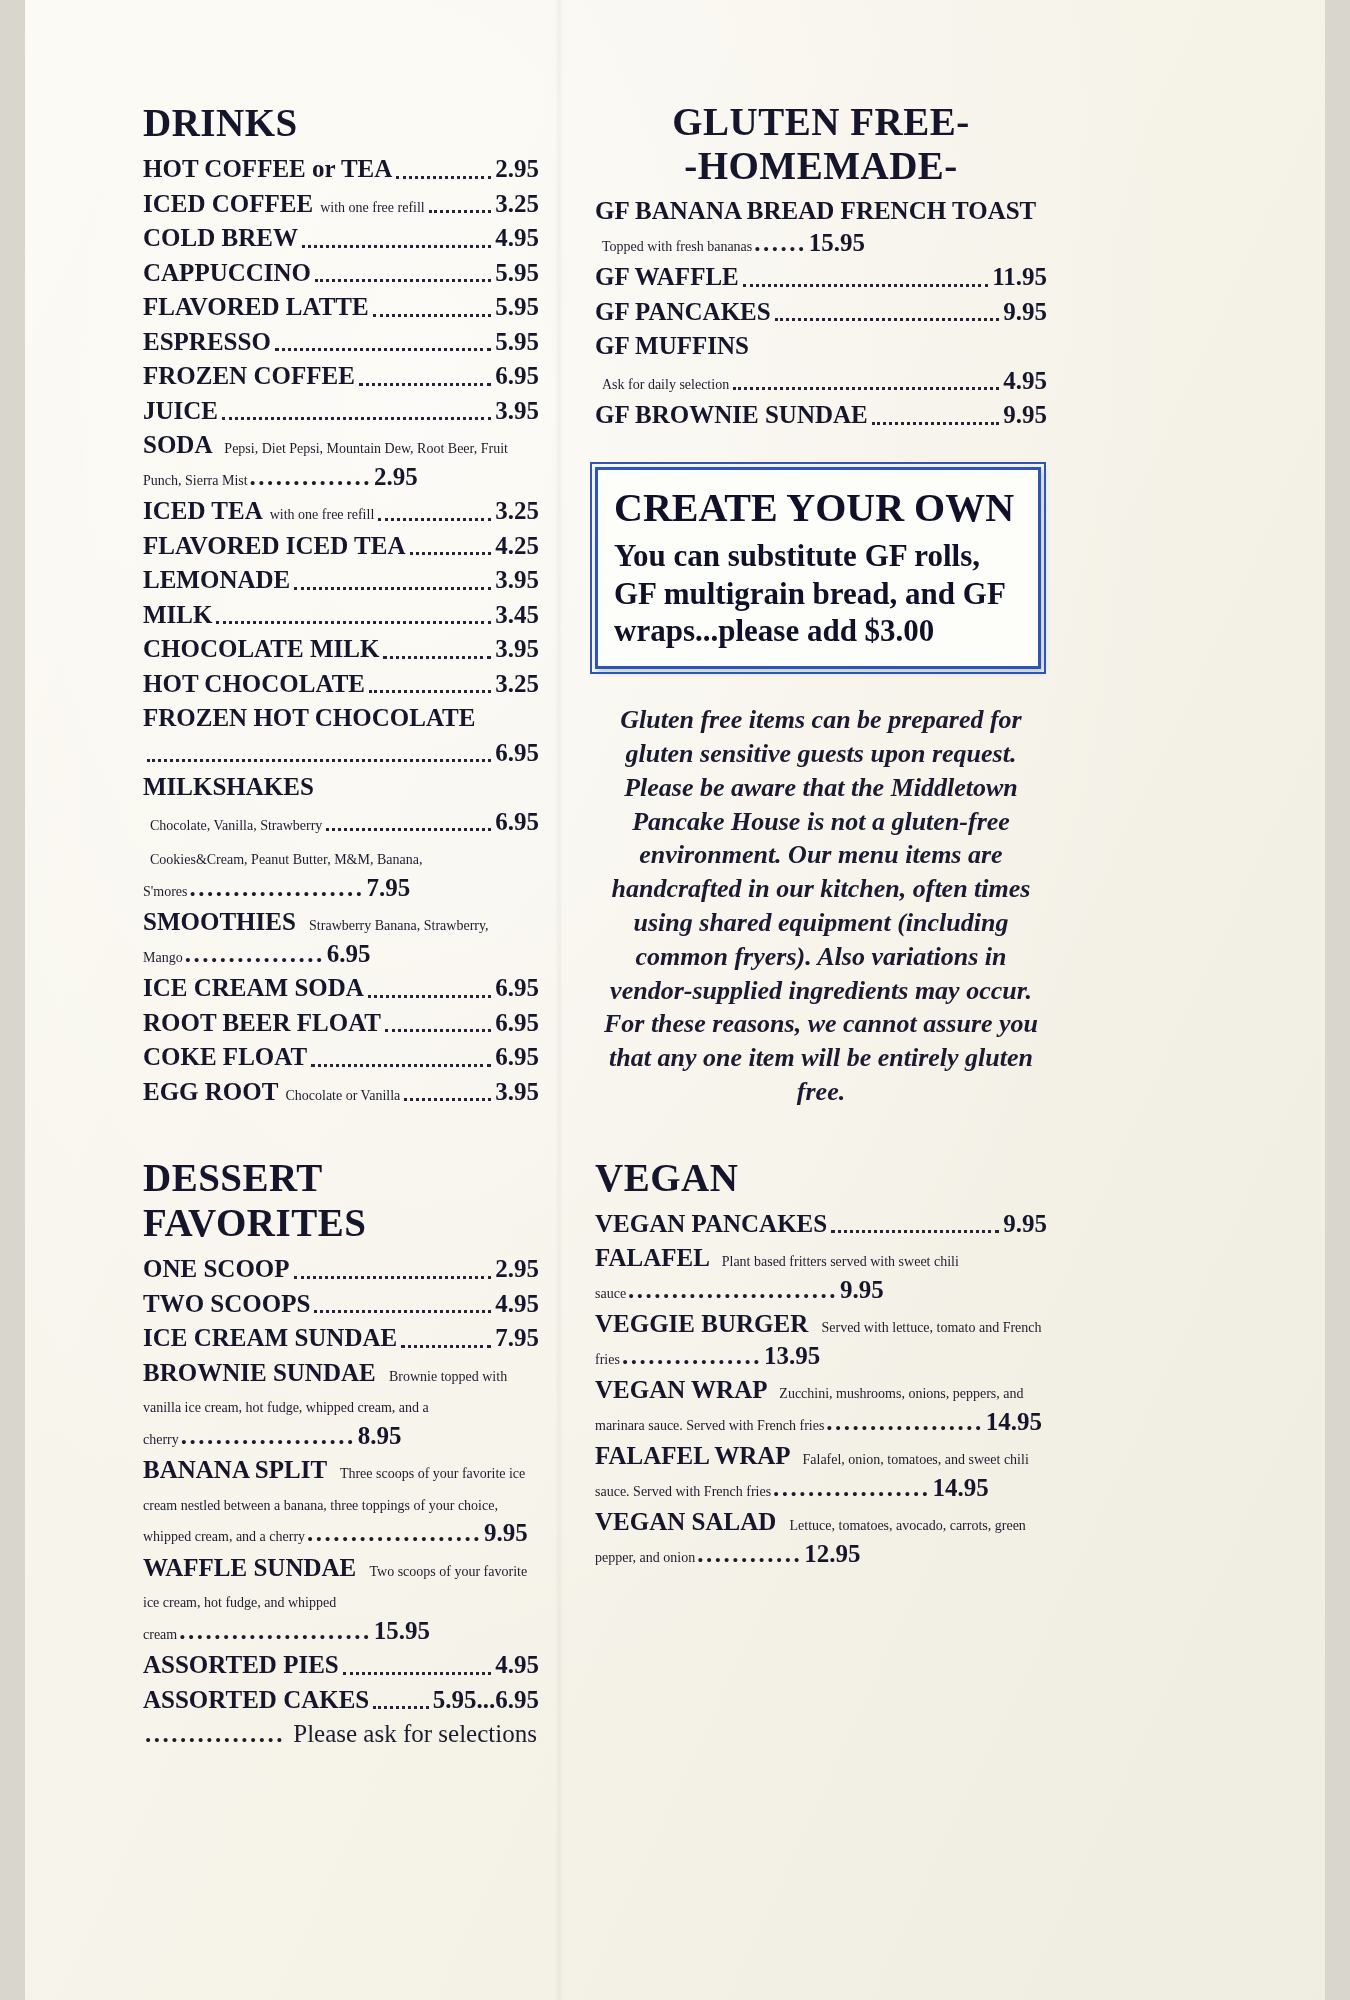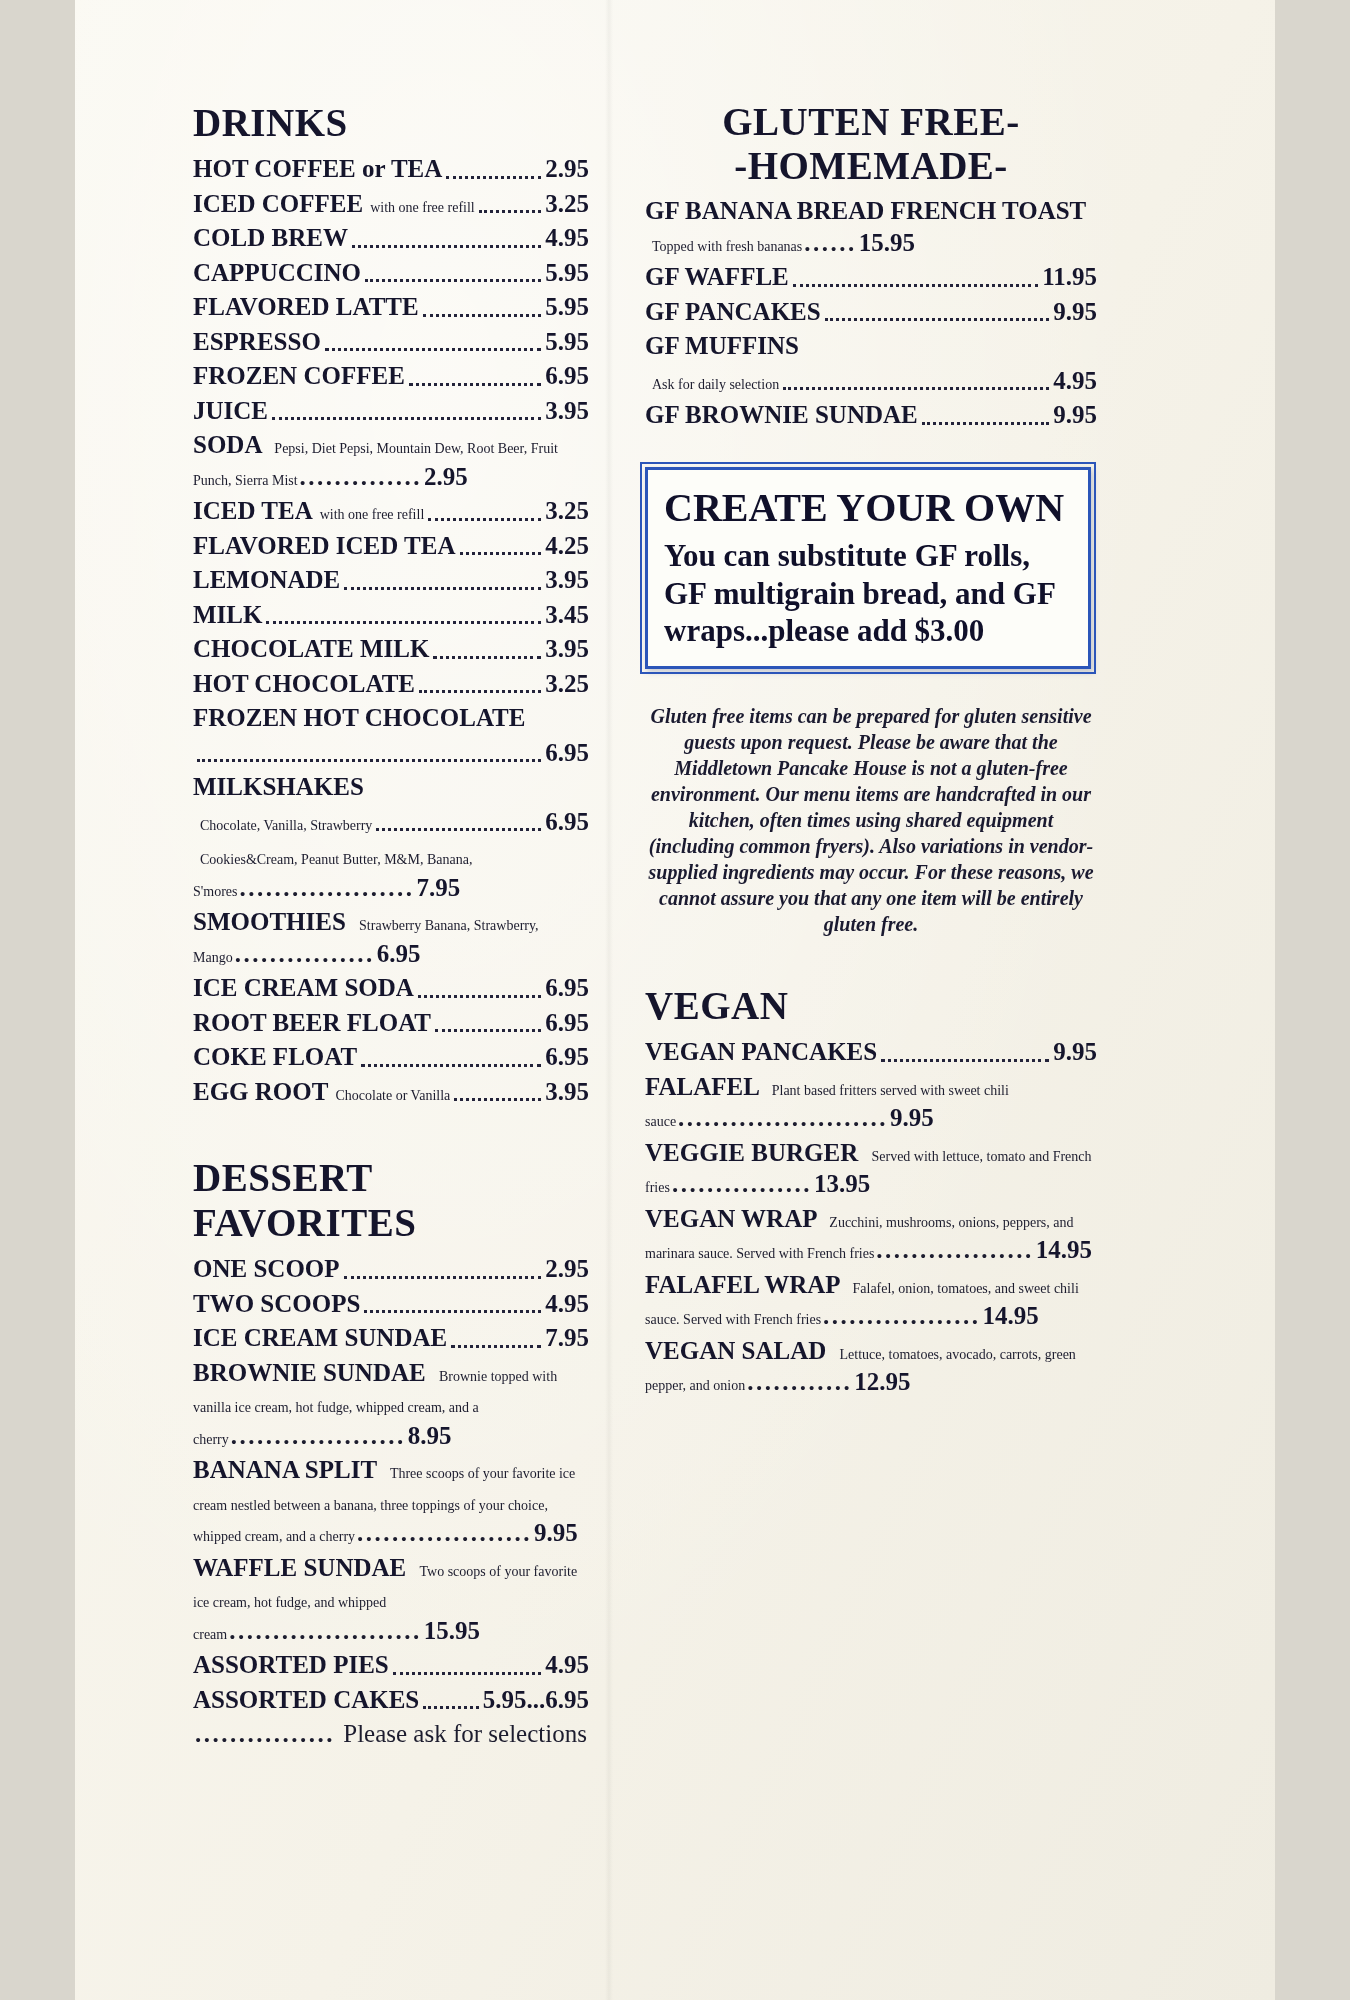--- a/index.html
+++ b/index.html
@@ -1,18 +1,18 @@
 <!DOCTYPE html>
 <html><head>
 <meta charset="utf-8">
 <style>
   html, body { margin:0; padding:0; background:#d9d6cd; }
   .page {
     position:relative;
-    width:1200px; height:2000px;
+    width:1300px; height:2000px;
     margin:0 auto;
     box-sizing:border-box;
     padding:100px 0 0 118px;
     background:
       radial-gradient(ellipse at 30% 20%, rgba(255,255,255,0.55), rgba(255,255,255,0) 60%),
       linear-gradient(115deg, #faf8f0 0%, #f5f2e8 55%, #efece1 100%);
     font-family:"Liberation Serif","DejaVu Serif",serif;
     color:#1c1c2e;
     overflow:hidden;
   }
@@ -55,21 +55,21 @@
     background:#fdfdf9;
     box-shadow:2px 3px 6px rgba(40,60,120,0.25);
     text-align:left;
     padding:14px 16px 16px;
   }
   .cyo-title { font-size:40px; font-weight:bold; margin:0 0 6px; color:#10102a; }
   .cyo-body { font-size:31px; font-weight:bold; line-height:1.22; margin:0; color:#10102a; }
 
   .gf-note {
     font-style:italic; font-weight:bold;
-    text-align:center; font-size:20px; line-height:1.3;
+    text-align:center; font-size:26px; line-height:1.3;
     margin:12px 0 46px; color:#1a1a30;
   }
 </style>
 </head>
 <body>
 
 <div class="page">
   <div class="crease"></div>
   <div class="cols">
 

